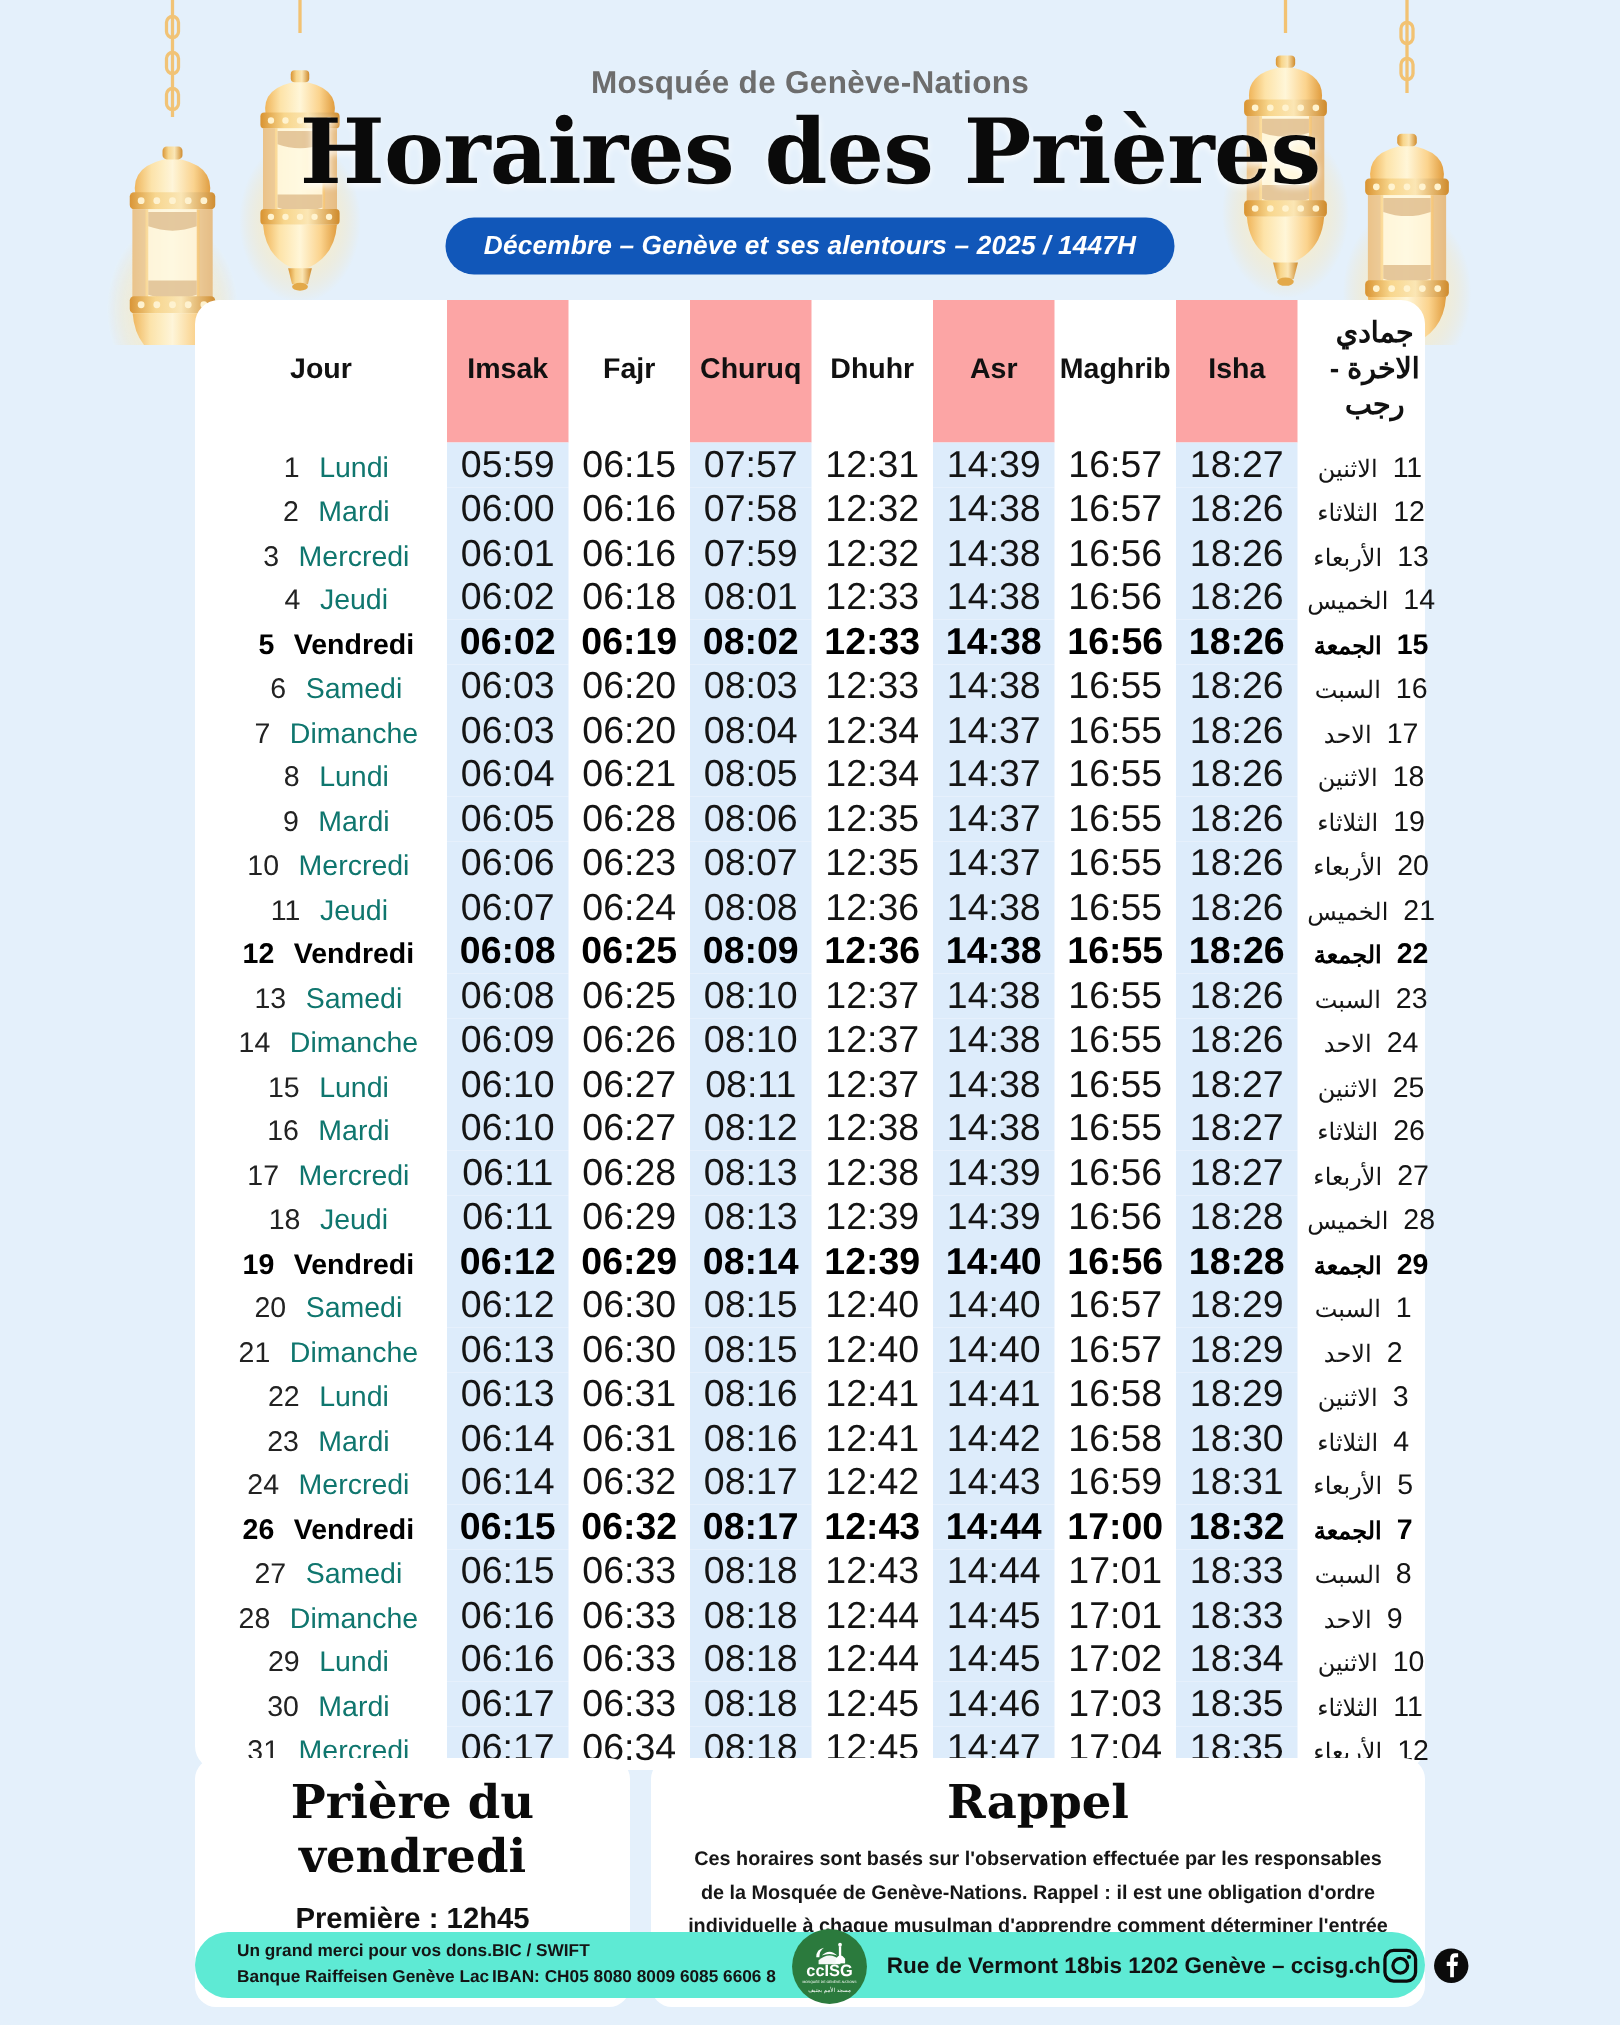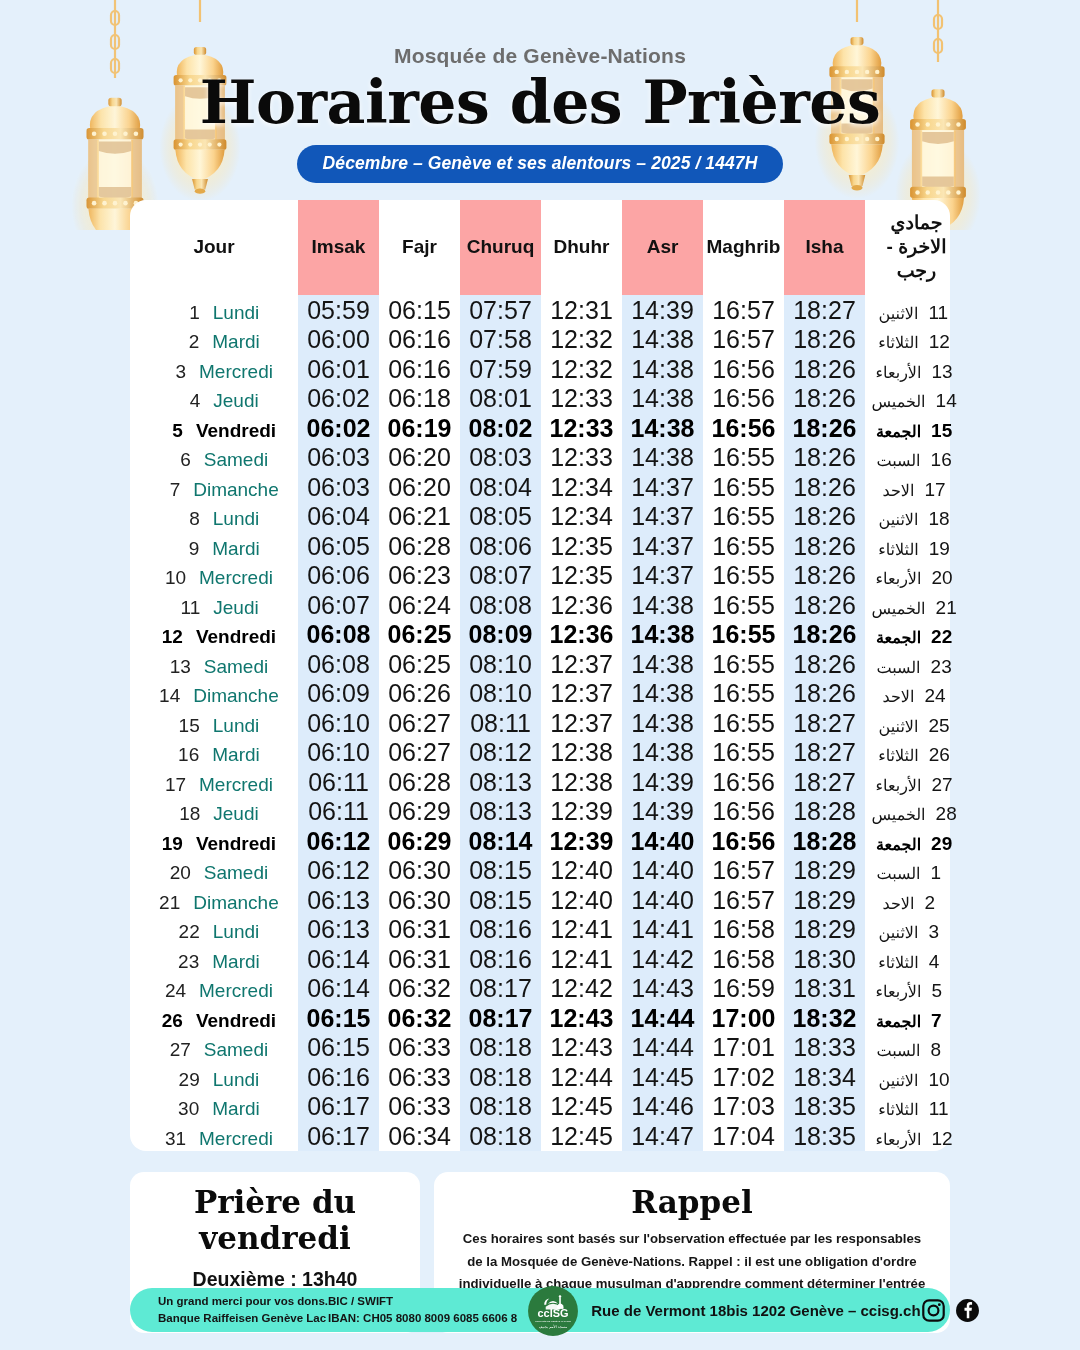--- a/index.html
+++ b/index.html
@@ -659,20 +659,31 @@
           <td class="tint">06:15</td>
           <td>06:33</td>
           <td class="tint">08:18</td>
           <td>12:43</td>
           <td class="tint">14:44</td>
           <td>17:01</td>
           <td class="tint">18:33</td>
           <td class="ar-cell"><span class="ar-num">8</span><span class="ar-name">السبت</span></td>
         </tr>
         <tr>
+          <td class="day-cell"><span class="day-num">28</span><span class="day-name">Dimanche</span></td>
+          <td class="tint">06:16</td>
+          <td>06:33</td>
+          <td class="tint">08:18</td>
+          <td>12:44</td>
+          <td class="tint">14:45</td>
+          <td>17:01</td>
+          <td class="tint">18:33</td>
+          <td class="ar-cell"><span class="ar-num">9</span><span class="ar-name">الاحد</span></td>
+        </tr>
+        <tr>
           <td class="day-cell"><span class="day-num">29</span><span class="day-name">Lundi</span></td>
           <td class="tint">06:16</td>
           <td>06:33</td>
           <td class="tint">08:18</td>
           <td>12:44</td>
           <td class="tint">14:45</td>
           <td>17:02</td>
           <td class="tint">18:34</td>
           <td class="ar-cell"><span class="ar-num">10</span><span class="ar-name">الاثنين</span></td>
         </tr>
@@ -698,20 +709,21 @@
           <td class="tint">18:35</td>
           <td class="ar-cell"><span class="ar-num">12</span><span class="ar-name">الأربعاء</span></td>
         </tr>
       </tbody>
   </table>
 </div>
 
 <div class="info-row">
   <div class="panel panel-friday">
     <div class="panel-title">Prière du vendredi</div>
+    <div class="friday-line">Première :  12h45</div>
     <div class="friday-line">Deuxième : 13h40</div>
   </div>
   <div class="panel panel-rappel">
     <div class="panel-title">Rappel</div>
     <div class="rappel-text">Ces horaires sont basés sur l'observation effectuée par les responsables de la Mosquée de Genève-Nations.  Rappel : il est une obligation d'ordre individuelle à chaque musulman d'apprendre comment déterminer l'entrée du temps de chaque prière.</div>
   </div>
 </div>
 
 <div class="footer">
   <div class="f-block f-donation">

